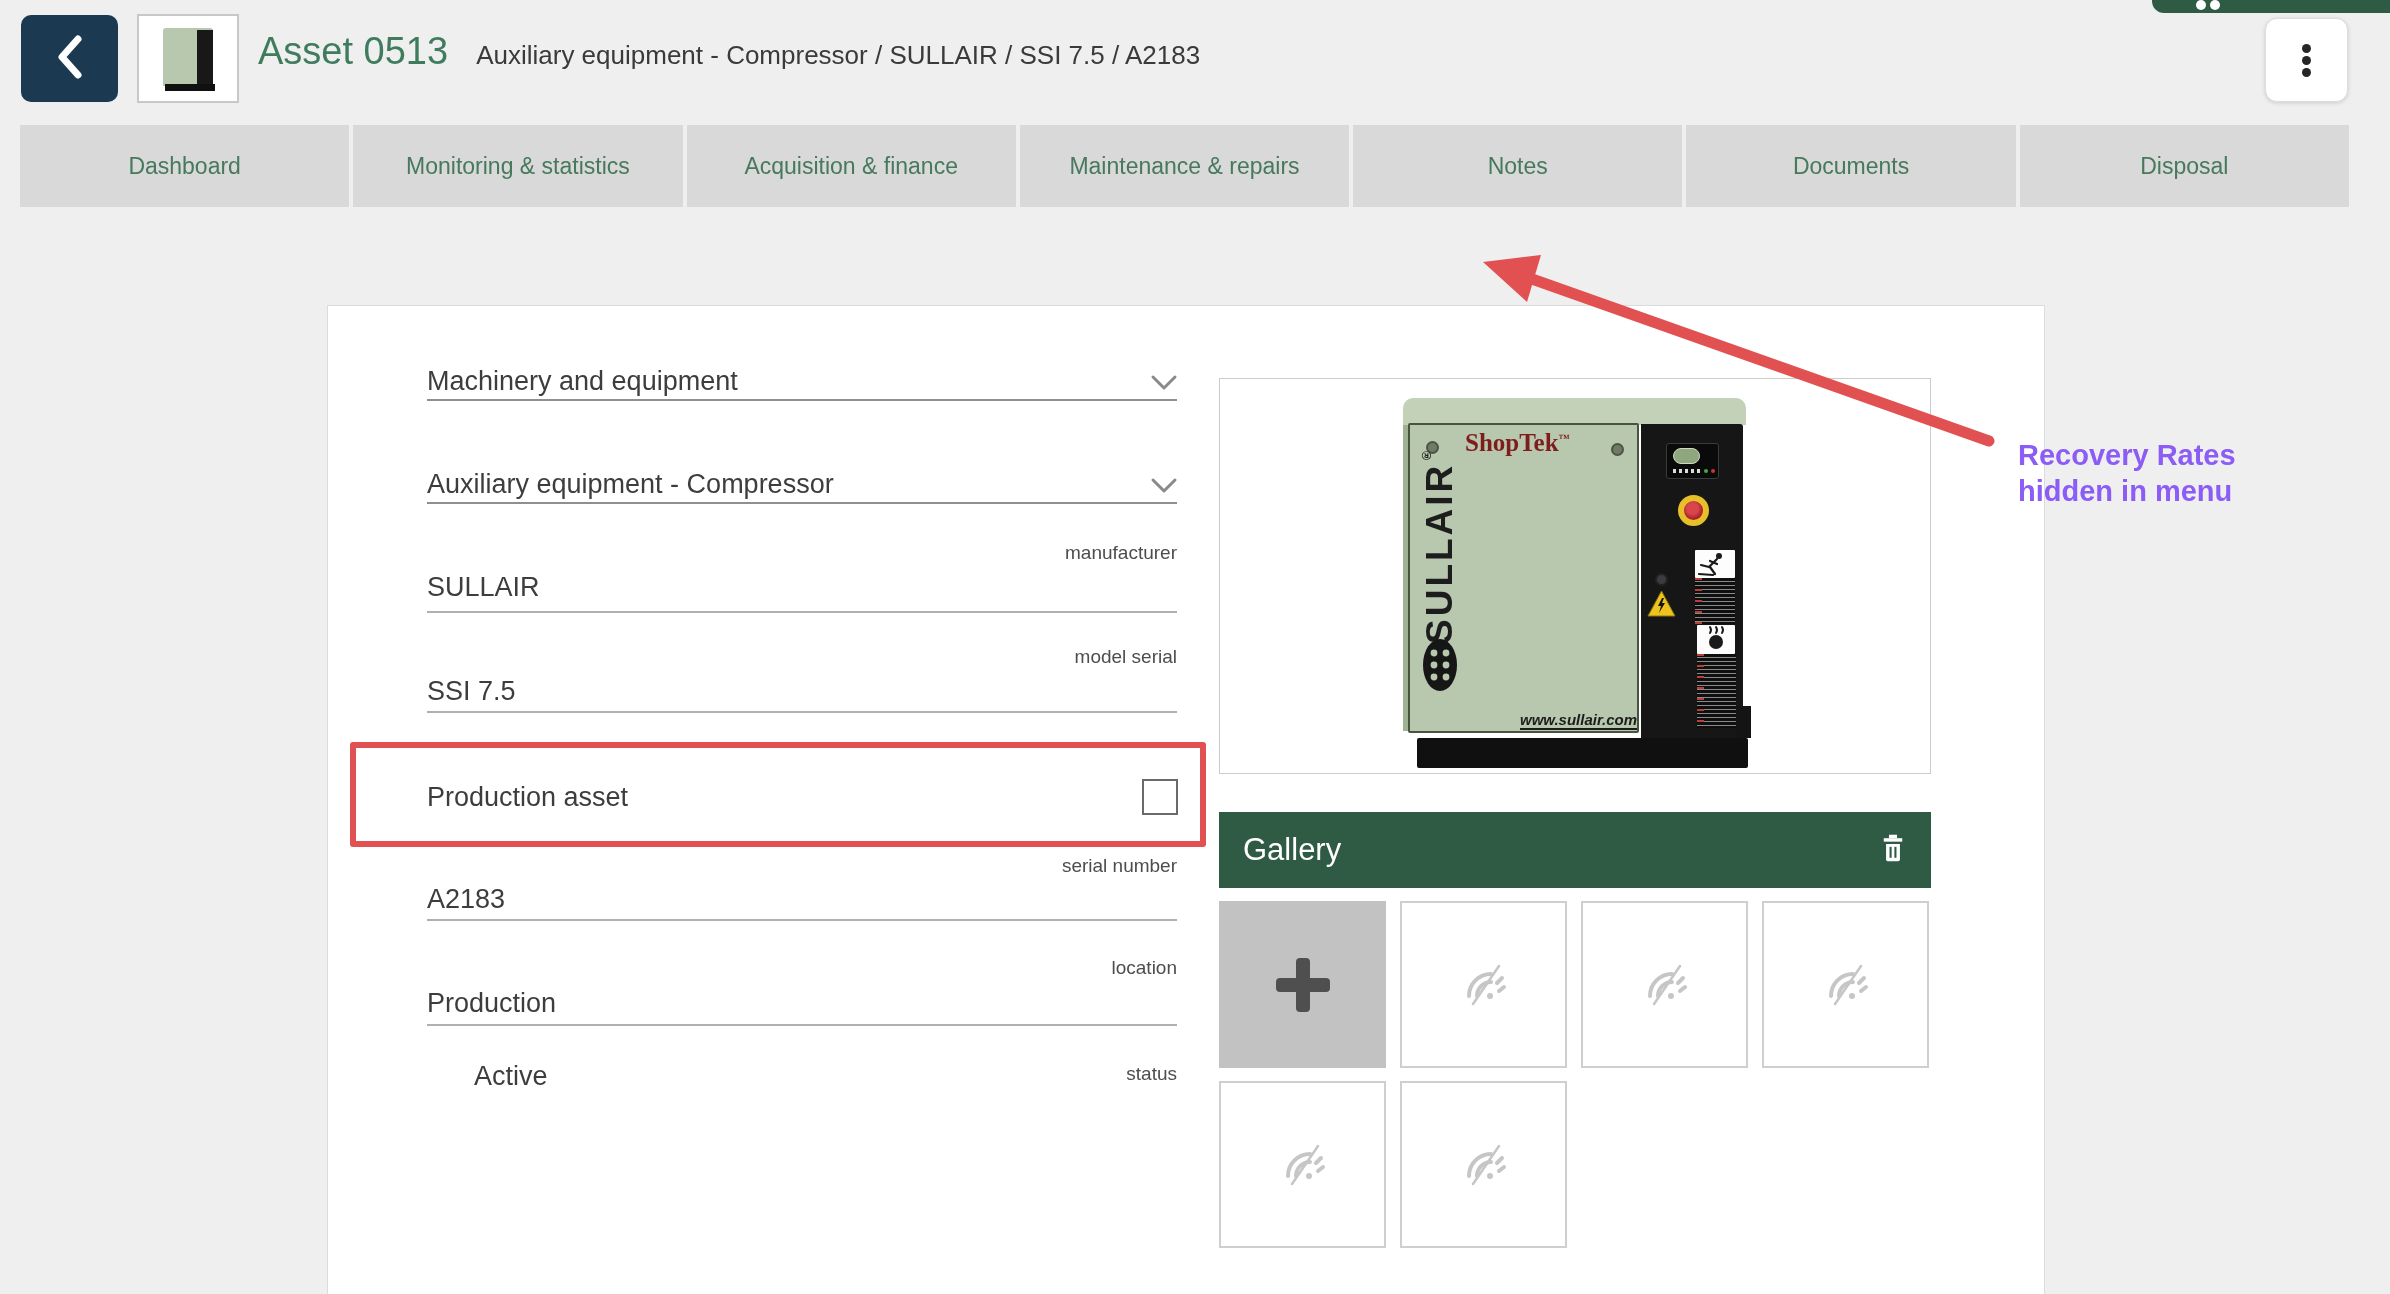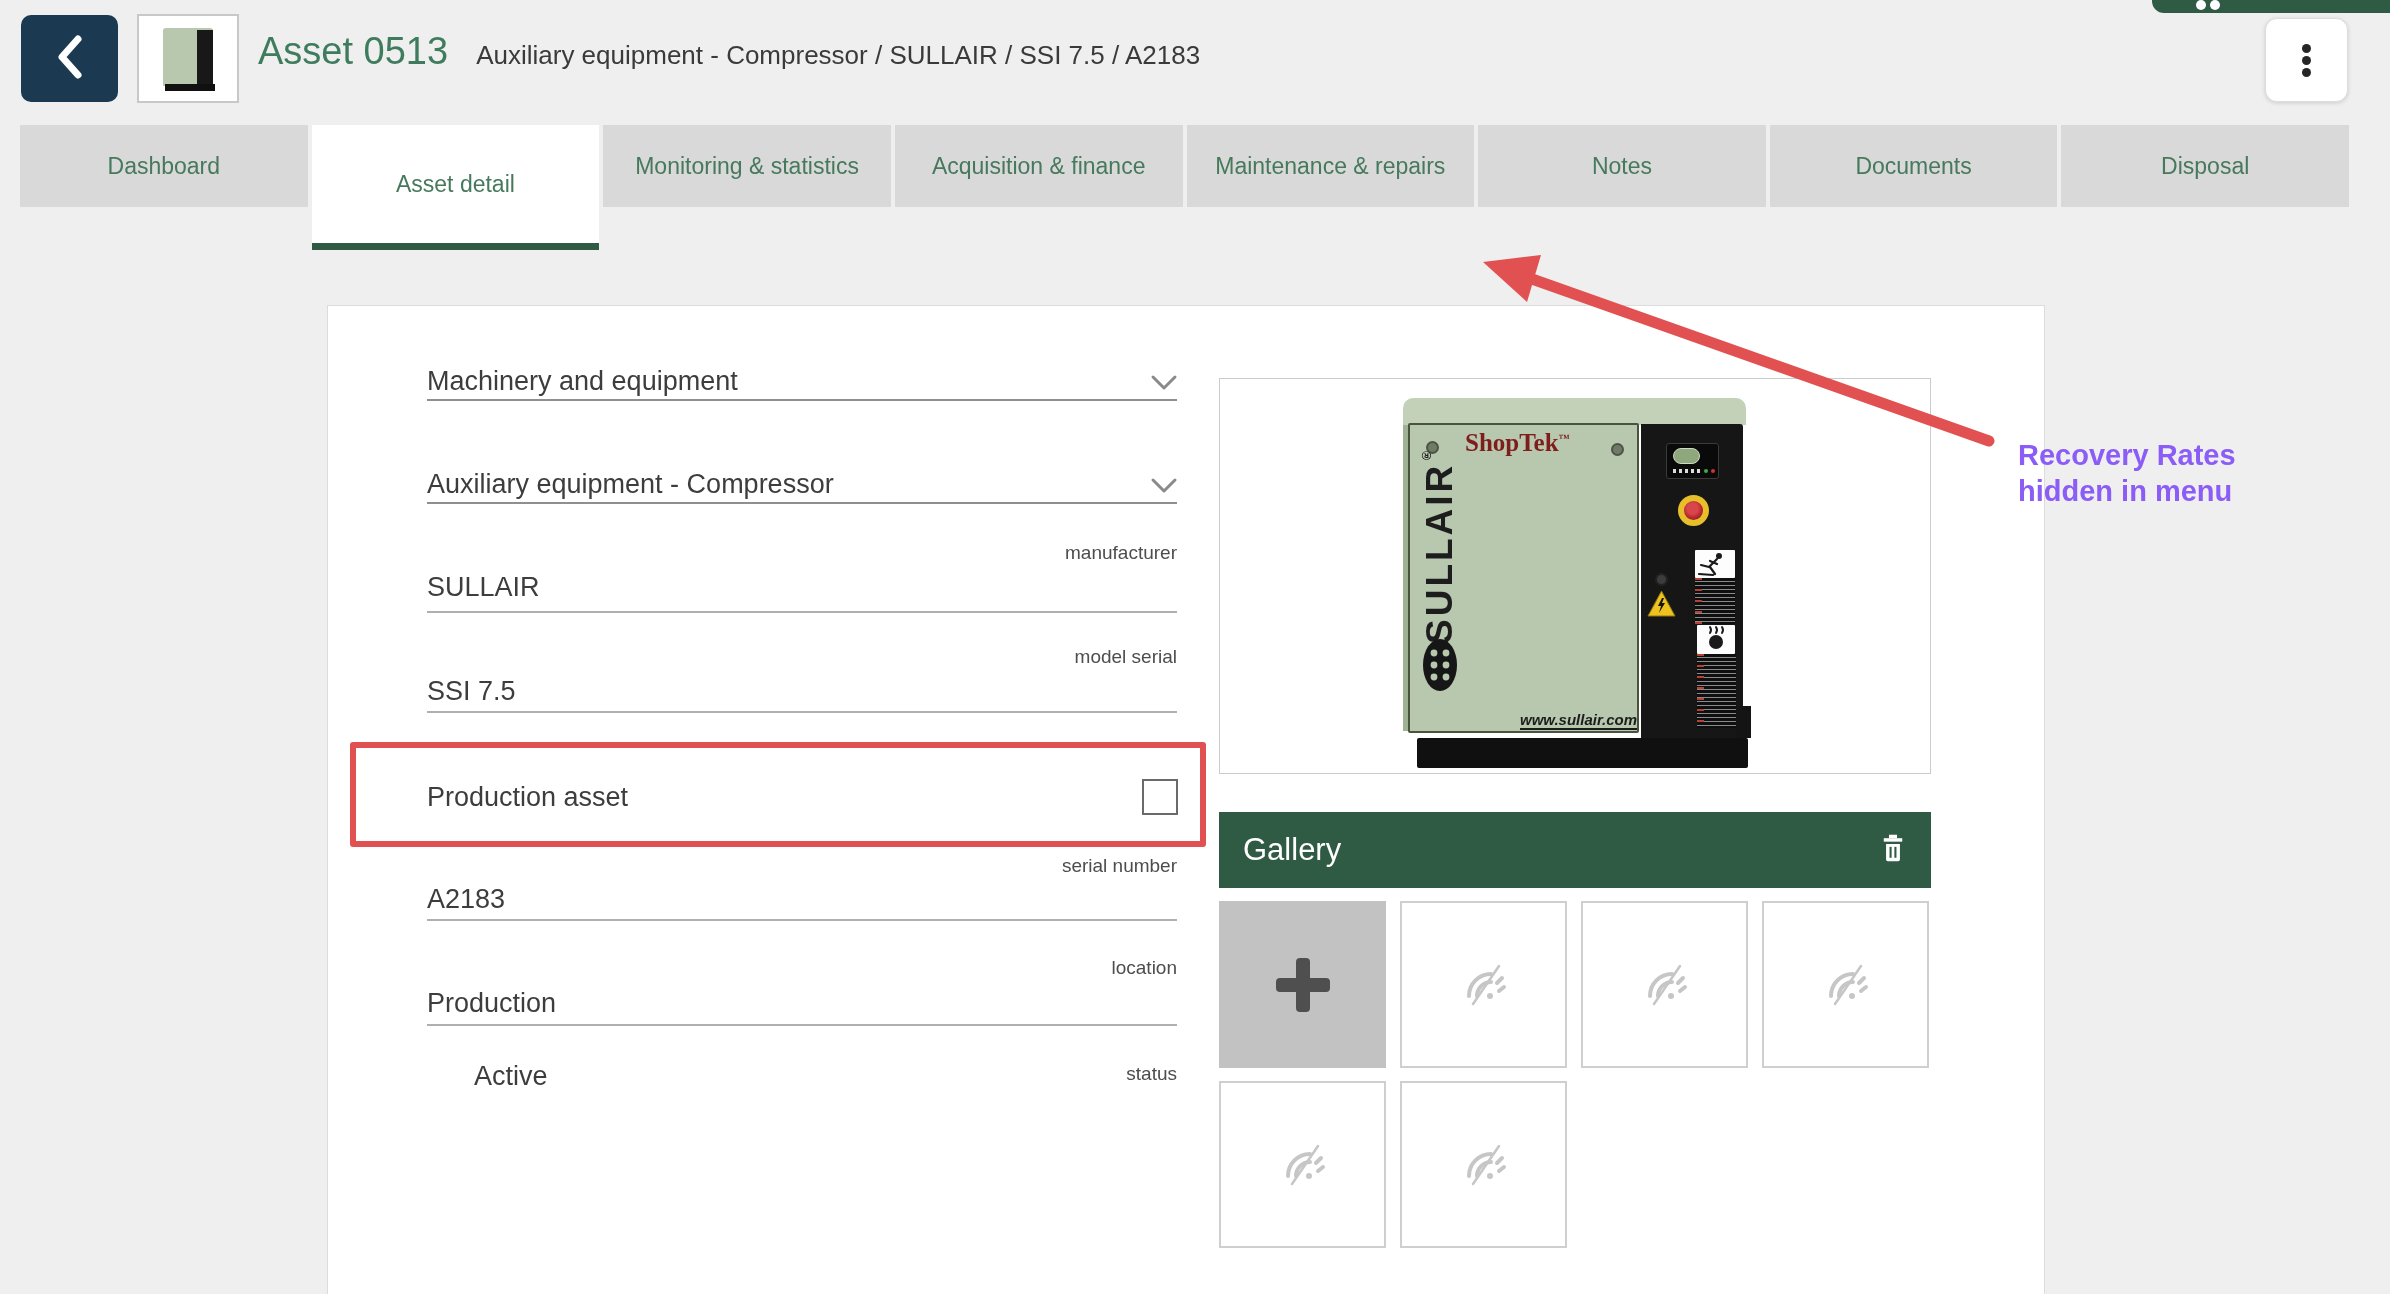--- a/index.html
+++ b/index.html
@@ -127,23 +127,20 @@
     <span class="kdot"></span>
       <span class="kdot"></span>
       <span class="kdot"></span>
   </span>
 </div>
 
 <div class="abs tabbar">
   <div class="tab">
       <span>Dashboard</span>
     </div>
-  <div class="tab active">
-      <span>Asset detail</span>
-    </div>
   <div class="tab">
       <span>Monitoring &amp; statistics</span>
     </div>
   <div class="tab">
       <span>Acquisition &amp; finance</span>
     </div>
   <div class="tab">
       <span>Maintenance &amp; repairs</span>
     </div>
   <div class="tab">

